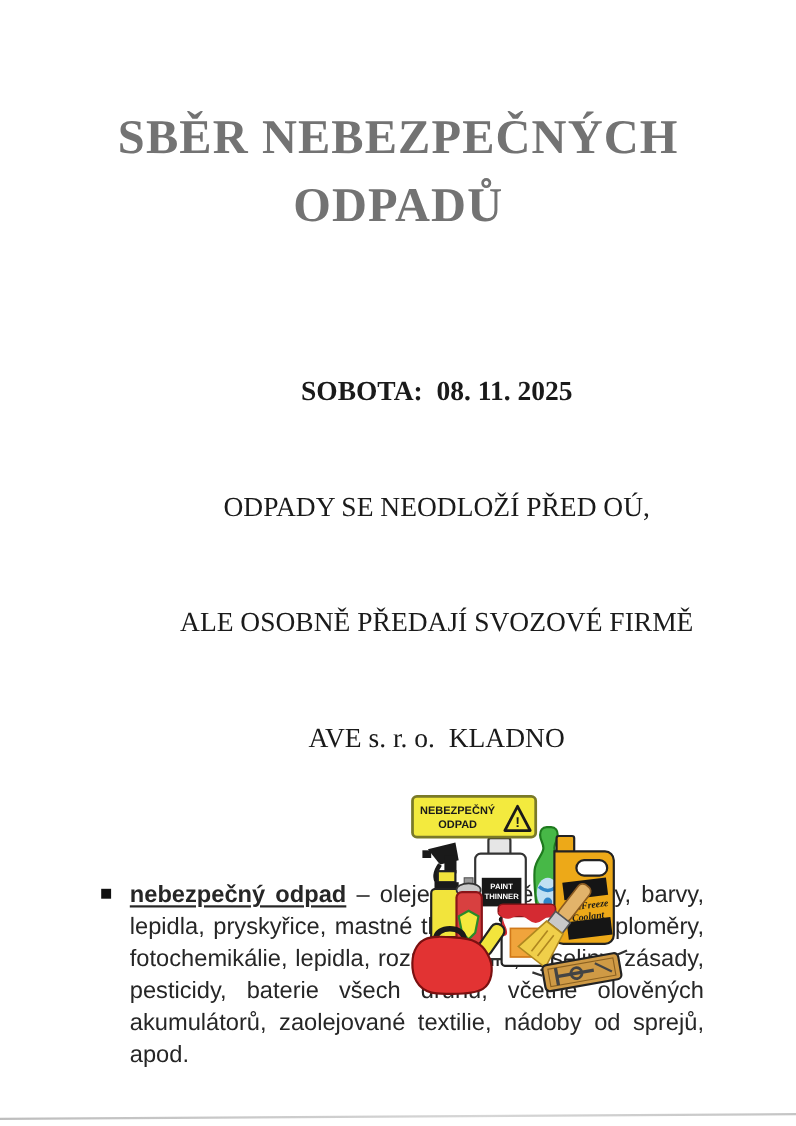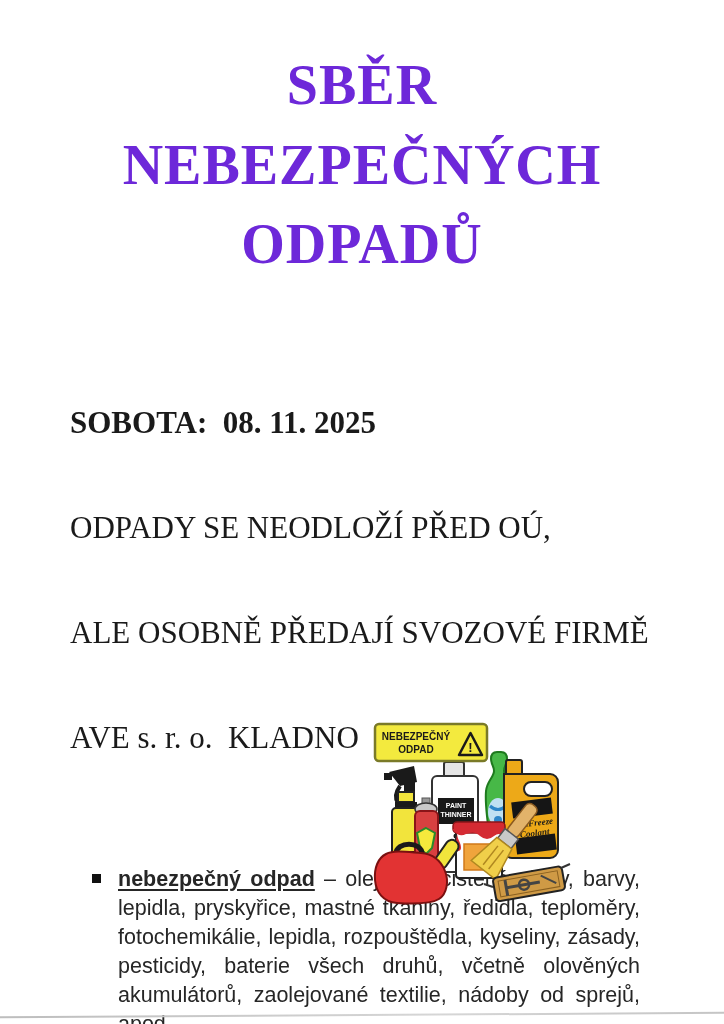--- a/index.html
+++ b/index.html
@@ -1,25 +1,25 @@
 <!DOCTYPE html>
 <html><head>
 <meta charset="utf-8">
 <style>
   html,body { margin:0; padding:0; background:#ffffff; }
   .page {
     position:relative; width:724px; height:1024px; background:#ffffff;
     font-family:"Liberation Serif", serif; color:#1a1a1a; overflow:hidden;
   }
   .title {
-    margin:46px auto 0; width:540px; text-align:center;
-    color:#6d28d9; font-size:56px; font-weight:bold; line-height:1.42;
+    margin:94px auto 0; width:540px; text-align:center;
+    color:#737373; font-size:44px; font-weight:bold; line-height:1.42;
     letter-spacing:1px;
   }
-  .info { margin:50px 0 0 70px; font-size:31px; line-height:35px; white-space:pre-wrap; }
+  .info { margin:50px 0 0 70px; font-size:25px; line-height:35px; white-space:pre-wrap;text-align:center; }
   .info-line { white-space:pre-wrap; }
   .bold { font-weight:bold; }
   .bullets {
     margin:40px 84px 0 118px; padding:0; list-style:none;
     font-family:"Liberation Sans", sans-serif; font-size:21.5px; line-height:29px; color:#262626;
   }
   .bullets li { position:relative; text-align:justify; margin-bottom:22px; }
   .bullets li .marker {
     position:absolute; left:-26px; top:9px; width:9px; height:9px; background:#111;
   }

